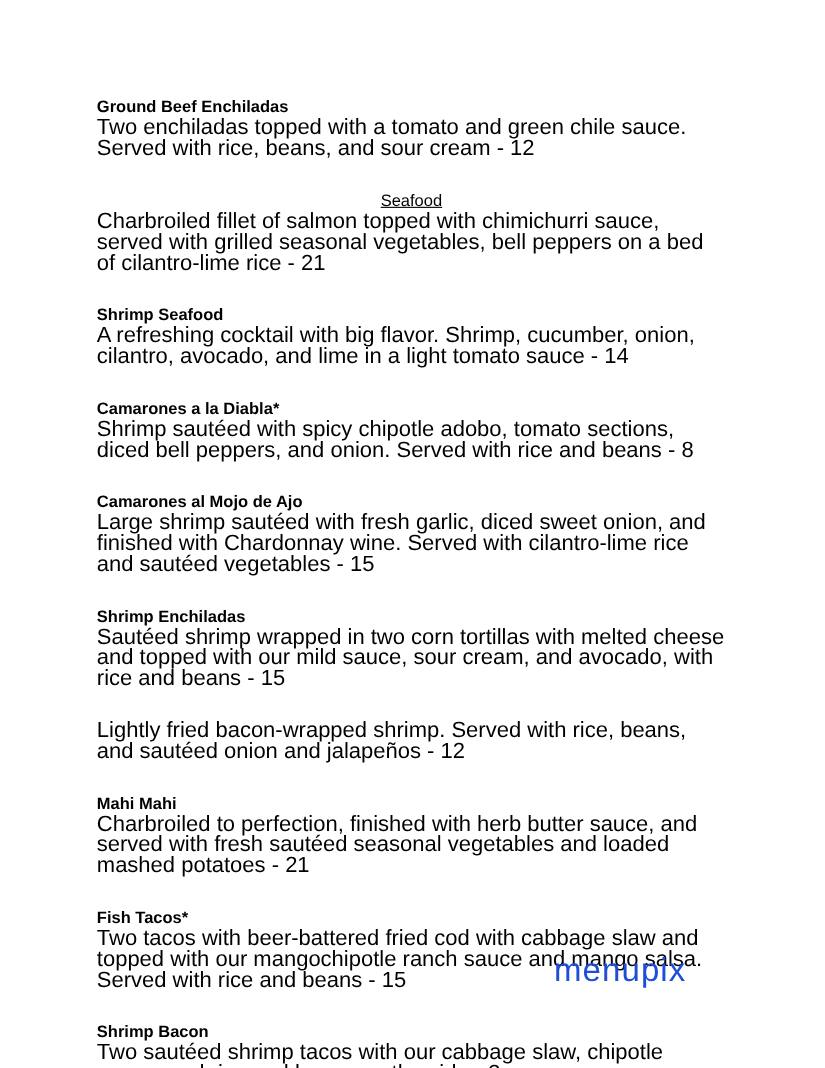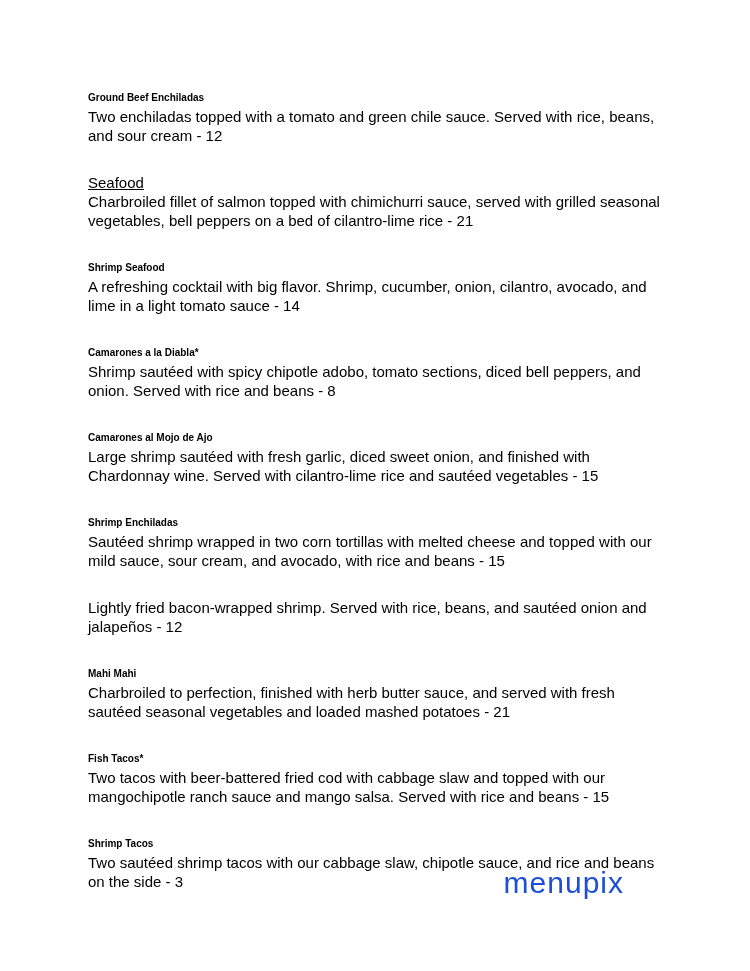--- a/index.html
+++ b/index.html
@@ -10,34 +10,34 @@
     position: relative;
     overflow: hidden;
     font-family: "Liberation Sans", sans-serif;
     color: #000000;
   }
   .page {
     padding: 88px 90px 0 88px;
   }
   .menu-item { margin-bottom: 28px; }
   .item-name {
-    font-size: 10px;
+    font-size: 15px;
     font-weight: bold;
     line-height: 19px;
   }
   .item-desc {
-    font-size: 15px;
+    font-size: 20px;
     font-weight: normal;
     line-height: 19px;
   }
   .section-title {
     font-size: 15px;
     font-weight: normal;
     line-height: 19px;
-    text-align: left;
+    text-align: center;
     text-decoration: underline;
     margin-top: 17px;
   }
   .watermark {
     position: absolute;
     top: 866px;
     right: 126px;
     font-size: 30px;
     letter-spacing: 1px;
     color: #1d4ed8;
@@ -88,19 +88,19 @@
     <h3 class="item-name">Mahi Mahi</h3>
     <p class="item-desc">Charbroiled to perfection, finished with herb butter sauce, and served with fresh sautéed seasonal vegetables and loaded mashed potatoes - 21</p>
   </div>
 
   <div class="menu-item">
     <h3 class="item-name">Fish Tacos*</h3>
     <p class="item-desc">Two tacos with beer-battered fried cod with cabbage slaw and topped with our mangochipotle ranch sauce and mango salsa. Served with rice and beans - 15</p>
   </div>
 
   <div class="menu-item">
-    <h3 class="item-name">Shrimp Tacos</h3>
+    <h3 class="item-name">Shrimp Bacon</h3>
     <p class="item-desc">Two sautéed shrimp tacos with our cabbage slaw, chipotle sauce, and rice and beans on the side - 3</p>
   </div>
 
 </div>
 
 <div class="watermark">menupix</div>
 
 </body></html>

